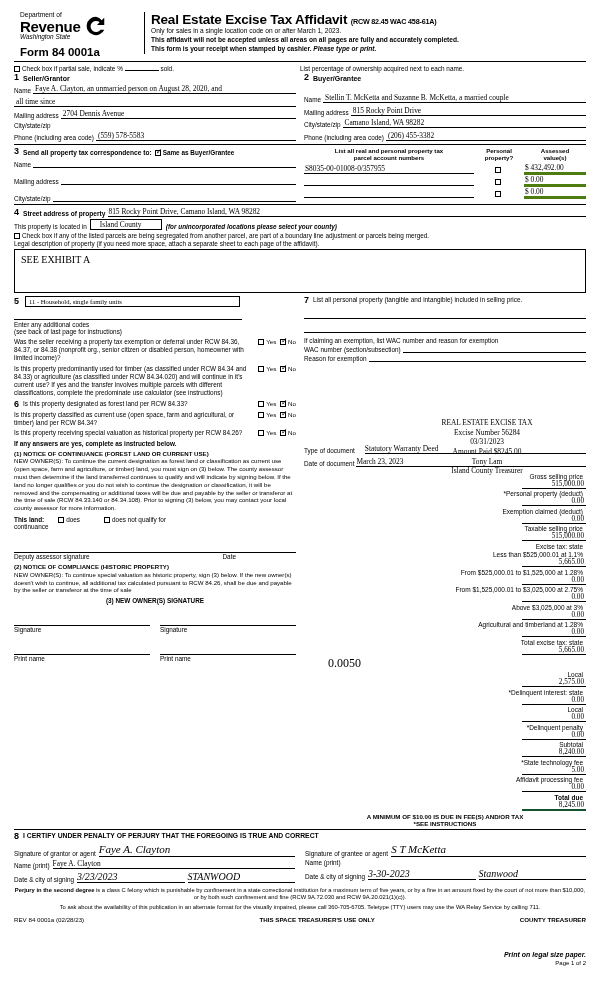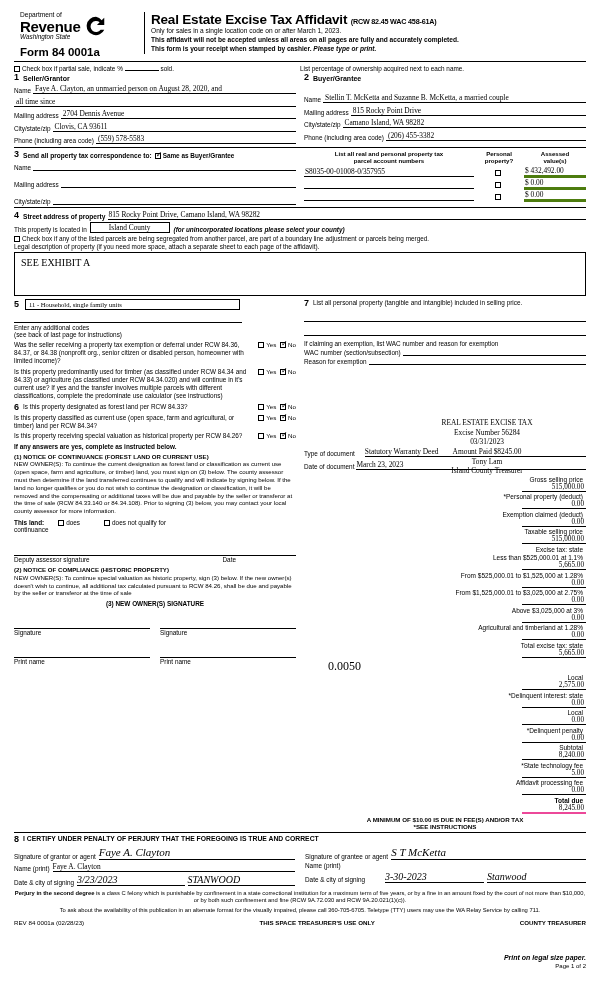--- a/index.html
+++ b/index.html
@@ -60,21 +60,21 @@
   .dashu { display:inline-block; border-bottom:1px solid #000; min-width:34px; }
 
   
   .tpt { width:100%; border-collapse:collapse; font-size:6.2px; margin-top:1px;}
   .tpt th { font-weight:bold; font-size:6.1px; text-align:center; vertical-align:bottom; padding:0 1px 1px; line-height:1.1;}
   .tpt td { border:0; padding:0 1px; height:11px; vertical-align:bottom; }
   .tpt td.parcel { border-bottom:1px solid #000; }
   .tpt td.pers { text-align:center; }
   .tpt td.assess { border-bottom:3px solid #4d7c0f; text-align:left; }
   .addr-line { display:flex; align-items:flex-end; }
-  .boxed { border:1px solid #000; padding:0 18px; display:inline-block; min-width:72px; }
+  .boxed { border:1px solid #000; padding:0 9px; display:inline-block; min-width:72px; }
 
   .legal-box { border:1px solid #000; height:44px; margin-top:2px; padding:4px 6px; font-family:"Liberation Serif", serif; font-size:10px; }
 
   
   .s5box { border:1px solid #000; padding:1px 3px; font-size:6.6px; width:215px; height:11px;}
   .two-col-mid { display:flex; gap:8px; margin-top:3px; }
 
   .qline { display:flex; align-items:flex-start; margin-top:2px; }
   .qtext { flex:1; padding-right:3px; line-height:1.25; }
   .yn { white-space:nowrap; font-size:6.2px; padding-top:0px; }
@@ -162,21 +162,20 @@
       </div>
       <div class="fld">
           <span class="val hand">all time since</span>
         </div>
       <div class="fld">
         <span class="lab">Mailing address</span>
         <span class="val hand">2704 Dennis Avenue</span>
       </div>
       <div class="fld">
         <span class="lab">City/state/zip</span>
-        <span class="val hand">Clovis, CA 93611</span>
       </div>
       <div class="fld">
         <span class="lab">Phone (including area code)</span>
         <span class="val hand">(559) 578-5583</span>
       </div>
     </div>
 
     <div class="col">
       <div class="row" style="align-items:flex-end;">
         <span class="sec-num">2</span>
@@ -486,21 +485,21 @@
         <div class="money-row">
             <span class="ml">*State technology fee</span>
             <span class="mv">5.00</span>
           </div>
         <div class="money-row">
             <span class="ml">Affidavit processing fee</span>
             <span class="mv">0.00</span>
           </div>
         <div class="money-row">
             <span class="ml bold">Total due</span>
-            <span class="mv" style="border-bottom:2px solid #ec4899;text-align:right;">8,245.00</span>
+            <span class="mv" style="border-bottom:2px solid #14532d;text-align:right;">8,245.00</span>
           </div>
         <div class="bold" style="text-align:center;margin-top:2px;font-size:6.2px;">A MINIMUM OF $10.00 IS DUE IN FEE(S) AND/OR TAX</div>
         <div class="bold" style="text-align:center;font-size:6.2px;">*SEE INSTRUCTIONS</div>
       </div>
     </div>
   </div>
 
   <div class="rule" style="margin-top:2px;"></div>
 
   <div class="s8head">
@@ -528,21 +527,21 @@
     <div class="sc">
       <div class="row" style="align-items:flex-end;">
         <span style="white-space:nowrap;">Signature of grantee or agent</span>
         <span class="sigfield script" style="flex:1;margin-left:3px;">S T McKetta</span>
       </div>
       <div class="row" style="align-items:flex-end;margin-top:2px;">
         <span style="white-space:nowrap;">Name (print)</span>
       </div>
       <div class="row" style="align-items:flex-end;margin-top:2px;">
         <span style="white-space:nowrap;">Date &amp; city of signing</span>
-        <span class="u script2" style="flex:1;margin-left:20px;">3-30-2023</span>
+        <span class="u script2" style="flex:1;margin-left:3px;">3-30-2023</span>
         <span class="u script2" style="flex:1;margin-left:3px;">Stanwood</span>
       </div>
     </div>
   </div>
 
   <div class="perjury">
     <span class="b">Perjury in the second degree</span>
     <span>is a class C felony which is punishable by confinement in a state correctional institution for a maximum term of five years, or by a fine in an amount fixed by the court of not more than $10,000, or by both such confinement and fine (RCW 9A.72.030 and RCW 9A.20.021(1)(c)).</span>
   </div>
   <div class="perjury" style="margin-top:2px;">To ask about the availability of this publication in an alternate format for the visually impaired, please call 360-705-6705. Teletype (TTY) users may use the WA Relay Service by calling 711.</div>

